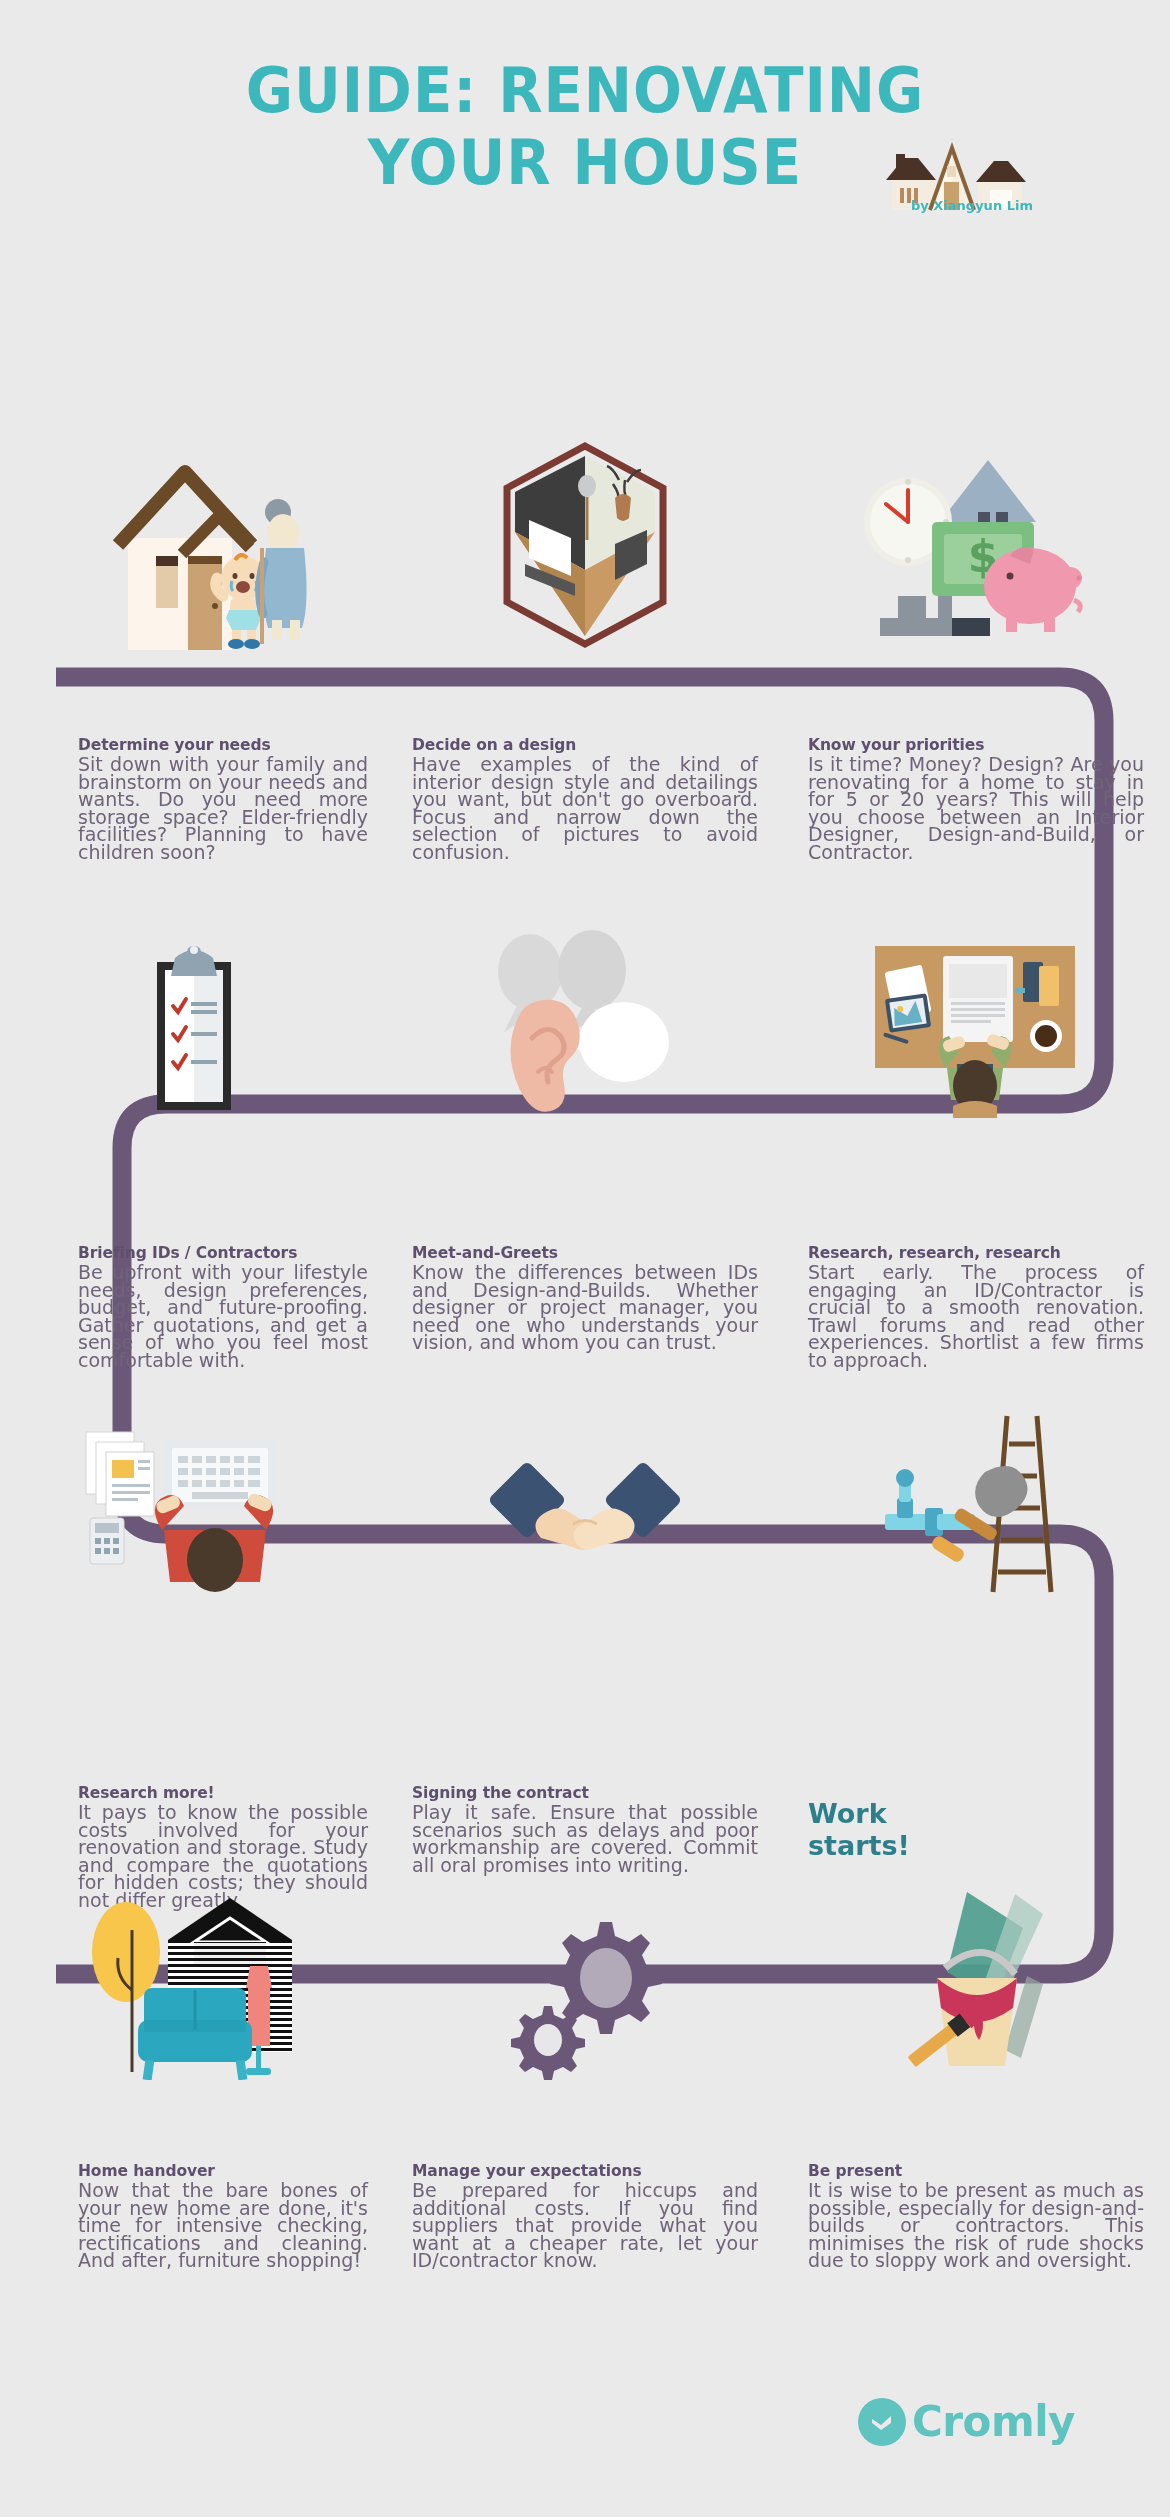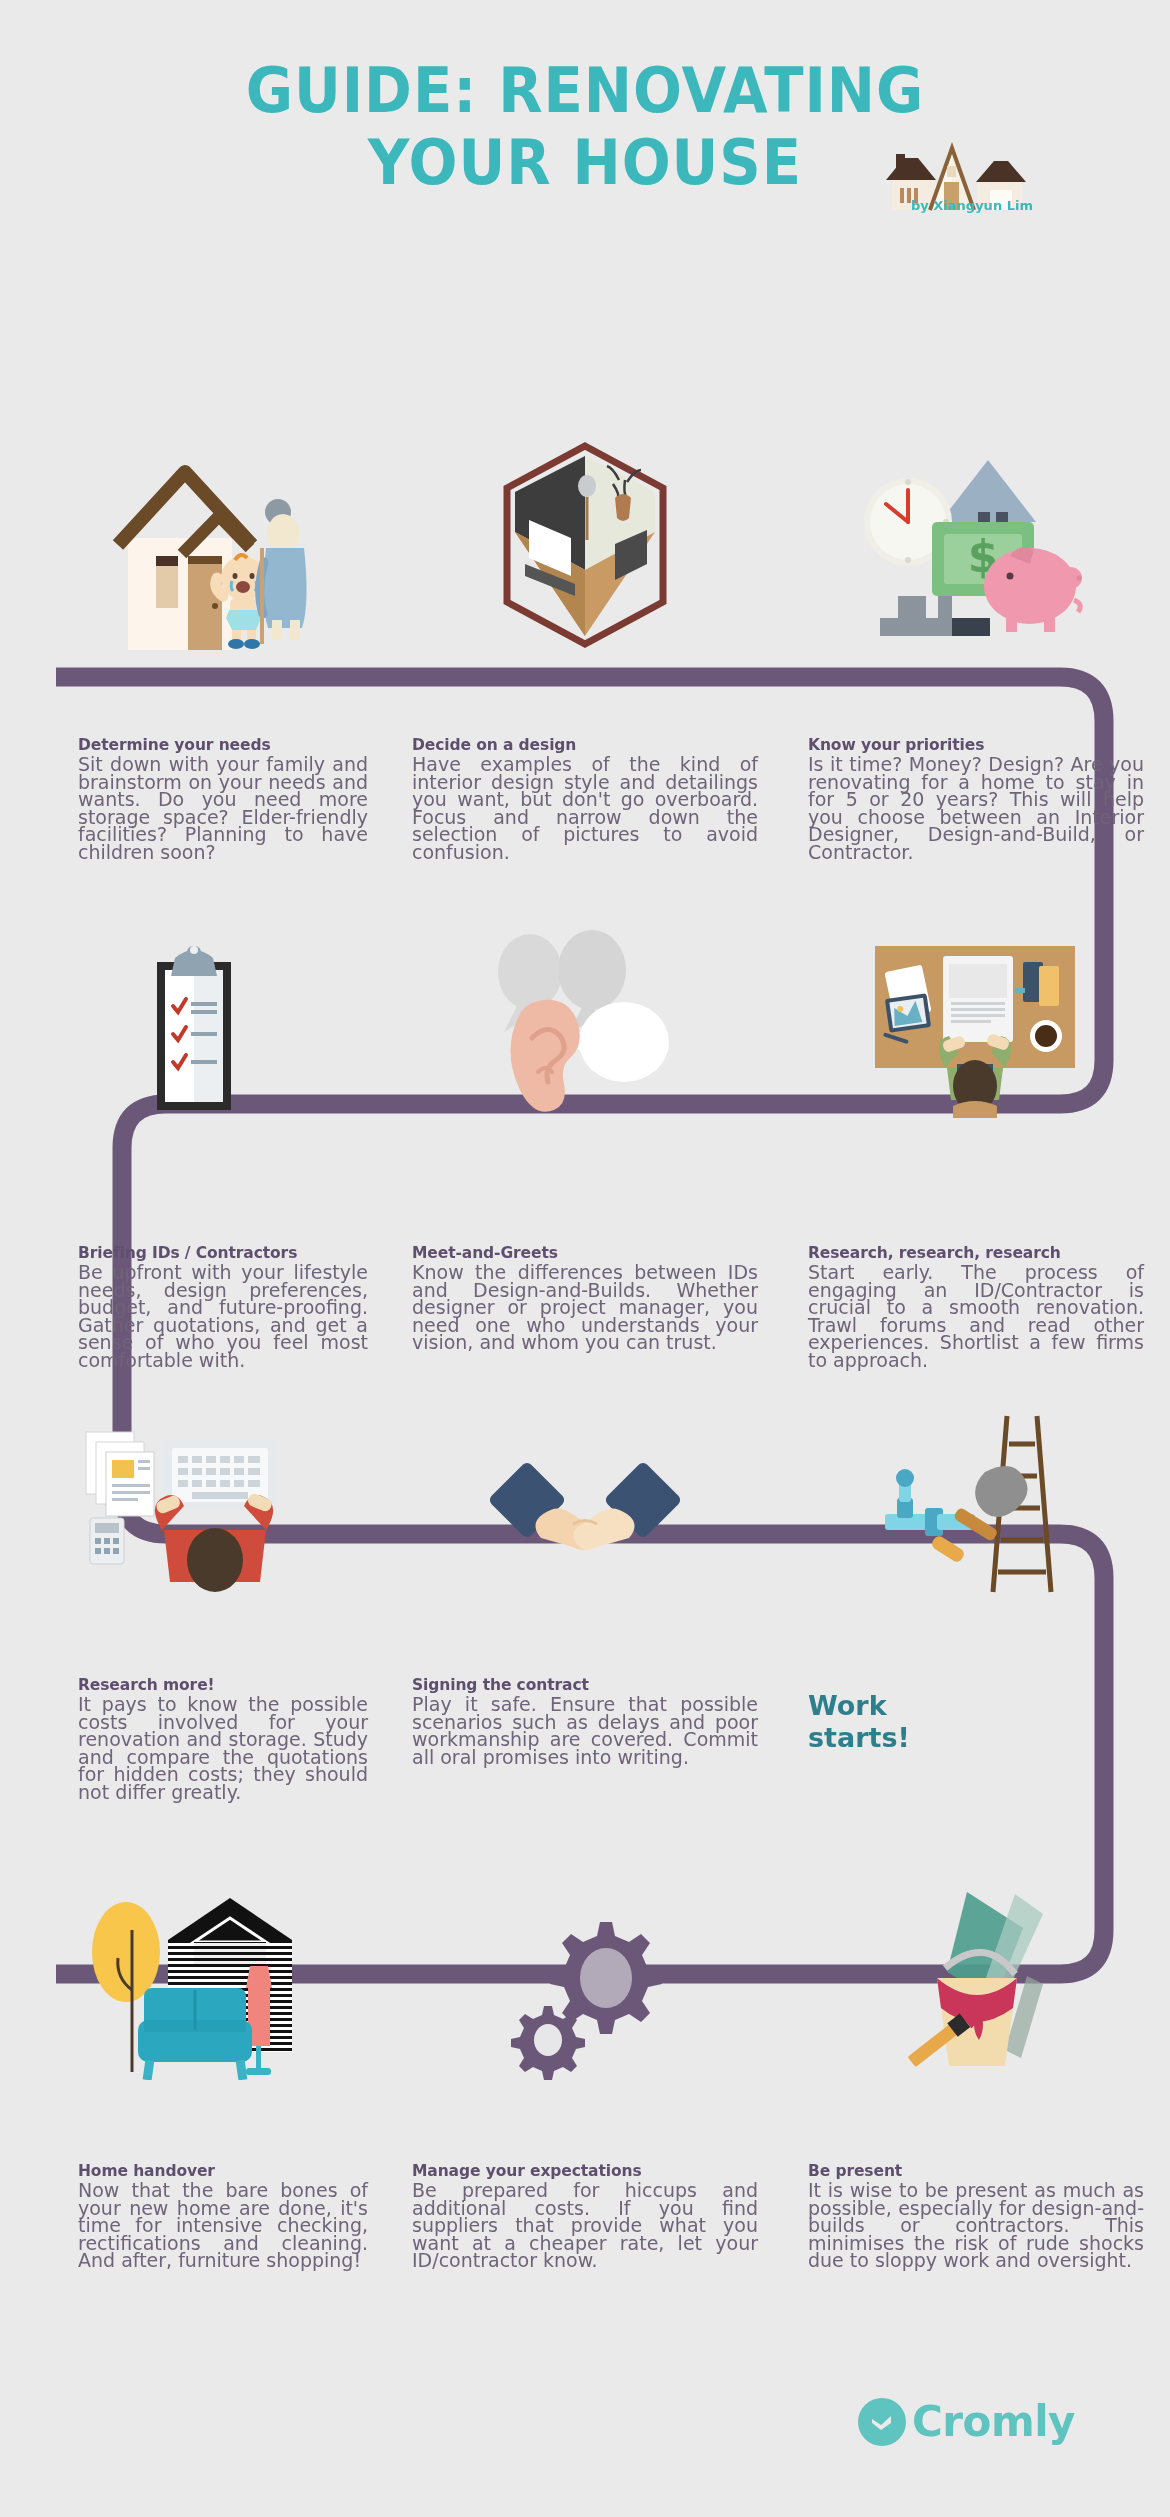--- a/index.html
+++ b/index.html
@@ -464,21 +464,21 @@
         </g>
         <g>
           <path d="M110,62 q26,-14 38,4 q12,18 -8,34 q-22,16 -36,-4 q-10,-18 6,-34 z" fill="#8f8f8f"></path>
           <rect x="78" y="108" width="46" height="13" rx="5" fill="#c78a3c" transform="rotate(32 101 114)"></rect>
           <rect x="56" y="132" width="34" height="14" rx="6" fill="#e8a94b" transform="rotate(32 73 139)"></rect>
         </g>
       </svg>
     </div>
   </div>
 
-  <div class="txt-row" style="top:1676px">
+  <div class="txt-row" style="top:1784px">
     <div class="txt-cell c1">
       <div class="blk-title">Research more!</div>
       <div class="blk-body">It pays to know the possible costs involved for your renovation and storage. Study and compare the quotations for hidden costs; they should not differ greatly.</div>
     </div>
     <div class="txt-cell c2">
       <div class="blk-title">Signing the contract</div>
       <div class="blk-body">Play it safe. Ensure that possible scenarios such as delays and poor workmanship are covered. Commit all oral promises into writing.</div>
     </div>
     <div class="txt-cell c3">
       <div class="work-starts">Work</div>

